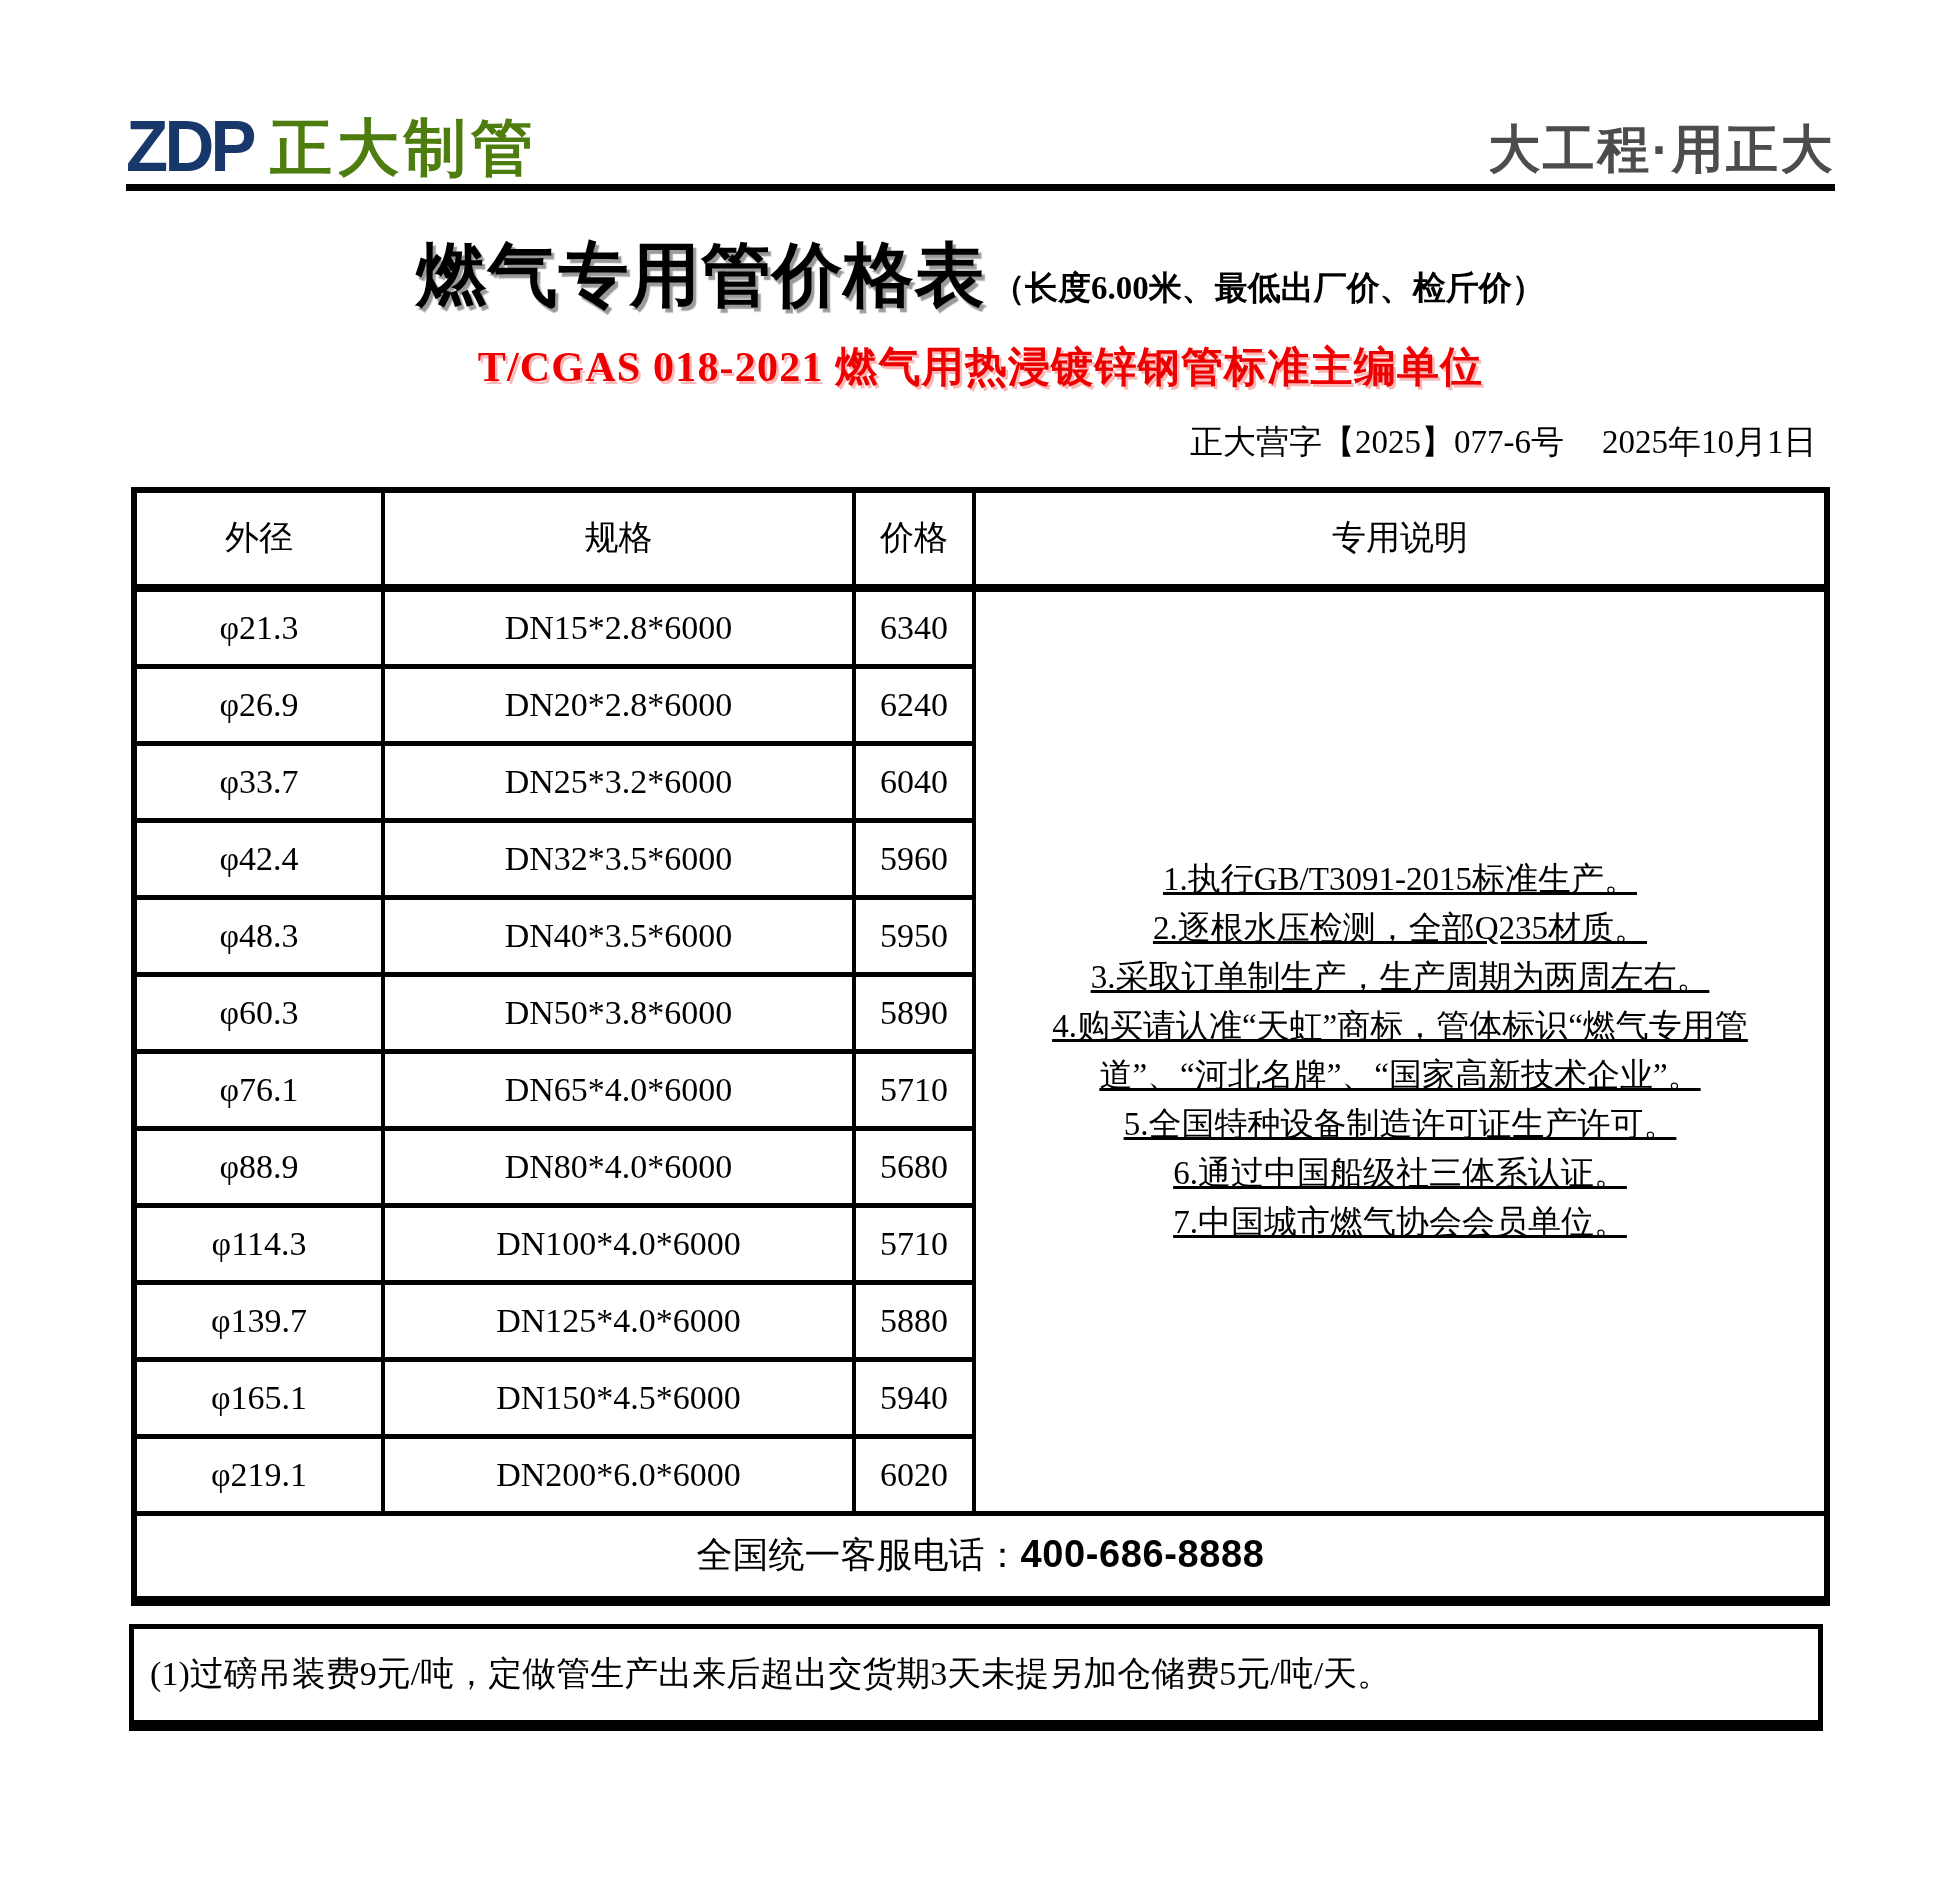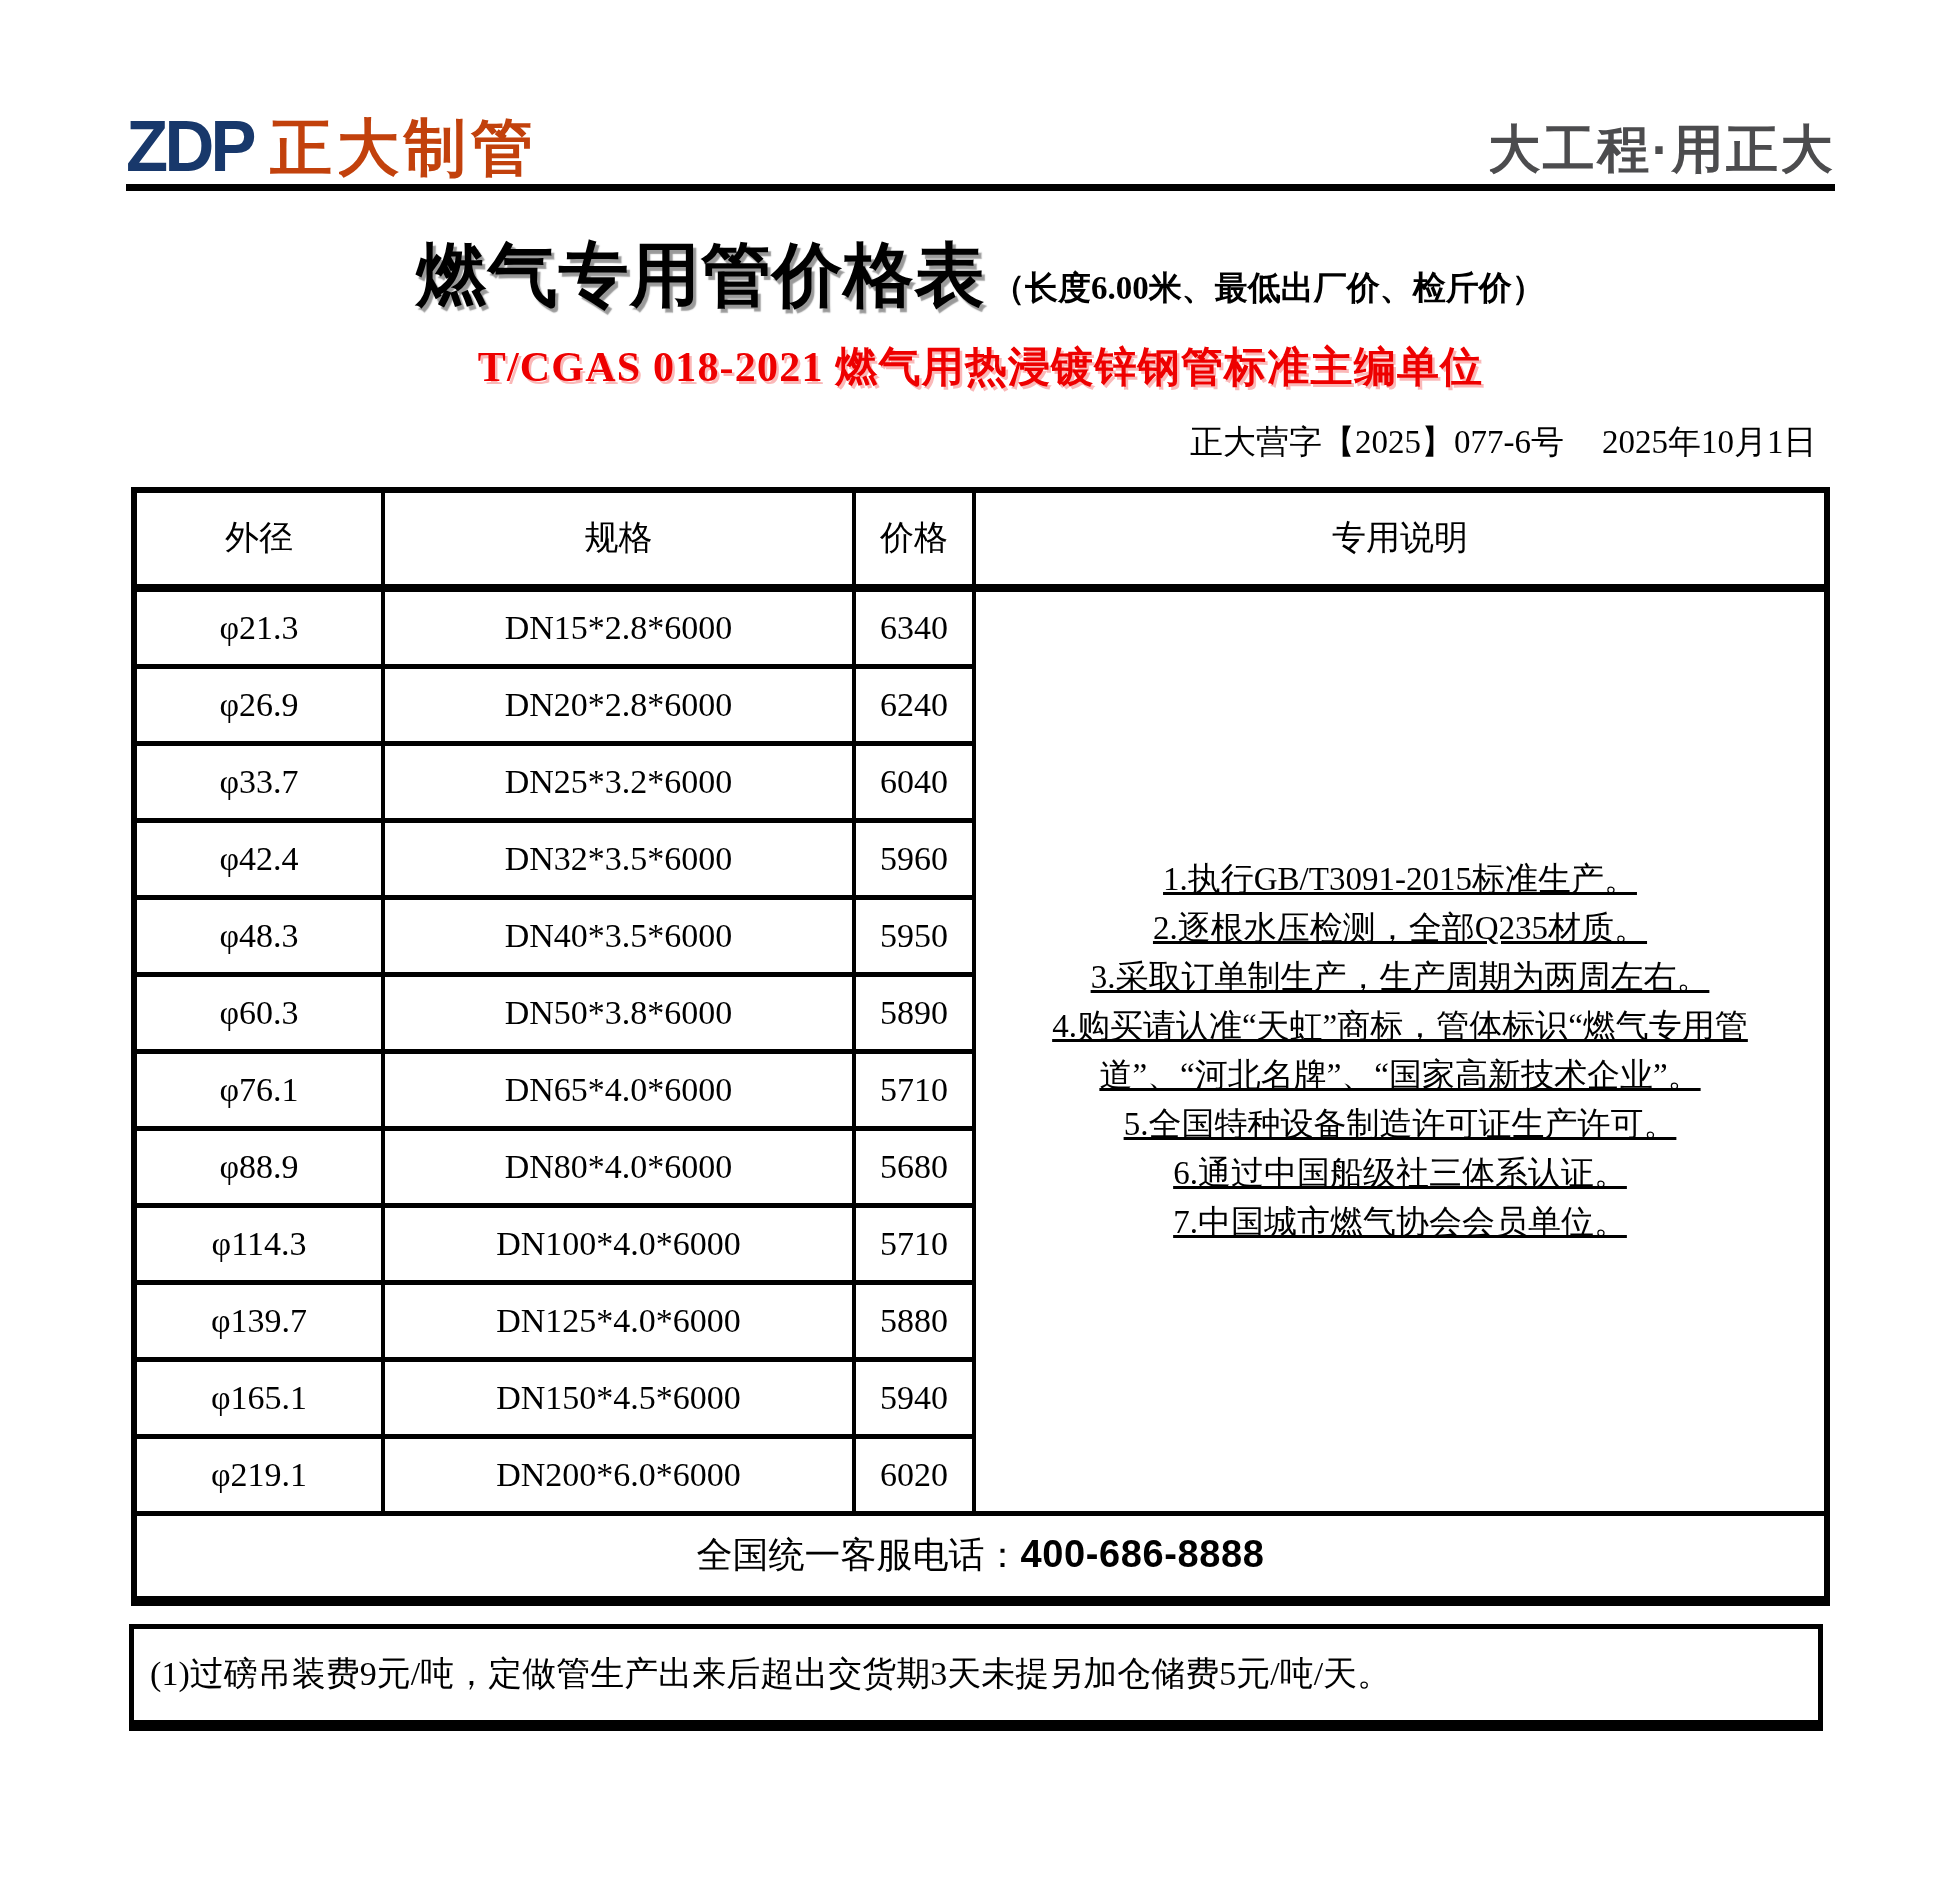--- a/index.html
+++ b/index.html
@@ -15,21 +15,21 @@
     padding-top:105px;display:flex;justify-content:space-between;align-items:flex-end;
   }
   .brand{display:flex;align-items:flex-end;gap:17px;}
   .zdp{
     font-family:"Liberation Sans","DejaVu Sans",sans-serif;
     font-weight:900;font-size:69px;line-height:64px;letter-spacing:-3.7px;
     color:#18386b;transform:scaleY(1.04);
   }
   .brand-cn{
     font-family:"Liberation Sans","DejaVu Sans",sans-serif;
-    font-weight:900;font-size:62px;line-height:62px;letter-spacing:5px;color:#c2410c;
+    font-weight:900;font-size:62px;line-height:62px;letter-spacing:5px;color:#4d7c0f;
   }
   .slogan{
     font-family:"Liberation Sans","DejaVu Sans",sans-serif;
     font-weight:900;font-size:52px;line-height:59px;color:#4c4c4e;letter-spacing:2.5px;margin-top:15px;
   }
   .rule{height:6.8px;background:#000;margin-top:5px;}
 
   
   .title-line{margin-top:38px;text-align:center;white-space:nowrap;}
   .title{

